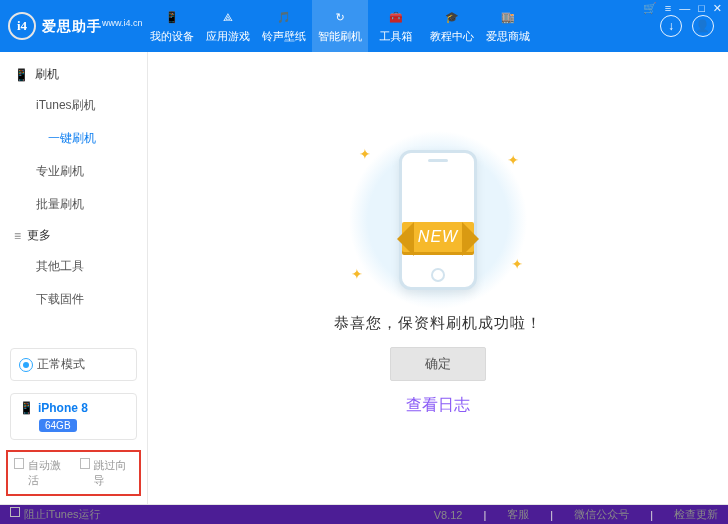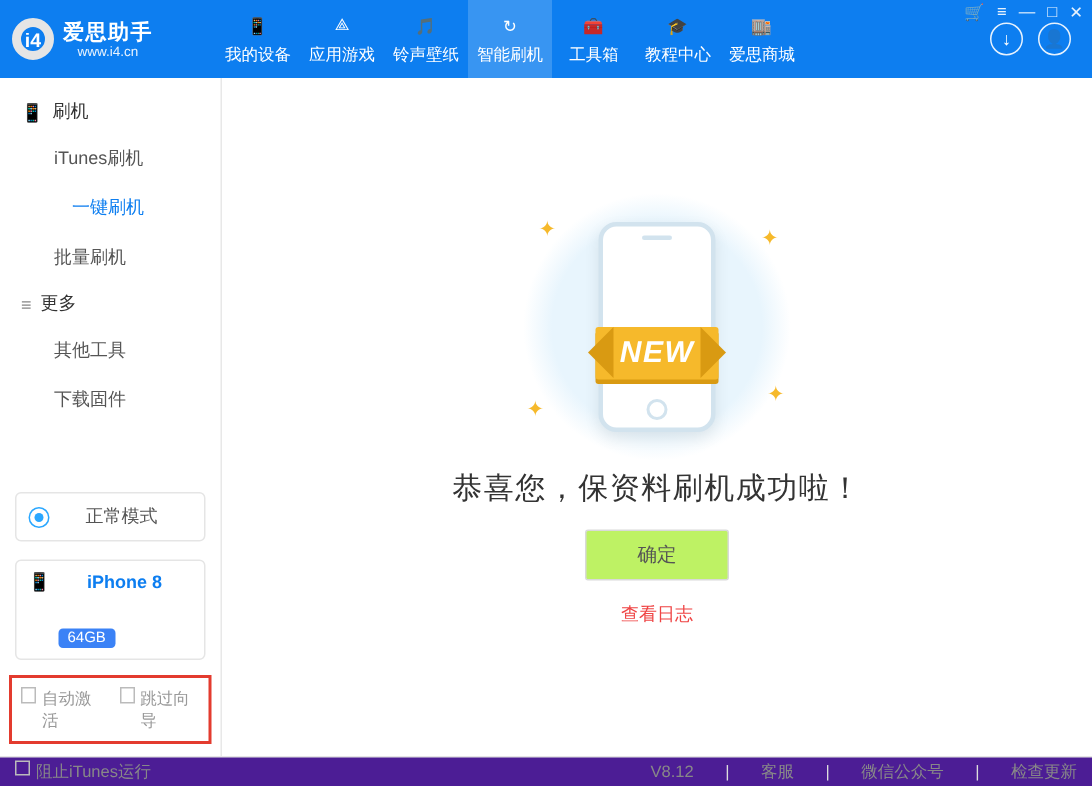--- a/index.html
+++ b/index.html
@@ -1,22 +1,22 @@
 <!DOCTYPE html>
 <html><head>
 <meta charset="utf-8">
 <style>
   * { margin: 0; padding: 0; box-sizing: border-box; font-family: "Microsoft YaHei", Arial, sans-serif; }
   body { width: 728px; height: 524px; overflow: hidden; font-size: 12px; color: #555; background: #0d7ef0; }
 
   
   .hdr { height: 52px; background: #0d7ef0; display: flex; align-items: center; padding: 0 8px; color: #fff; }
   .brand { display: flex; align-items: center; gap: 6px; width: 136px; }
-  .brand-logo { width: 28px; height: 28px; border: 6px solid #e5e5e5; border-radius: 50%; display: flex; align-items: center; justify-content: center; font-weight: bold; font-size: 13px; background: #0d7ef0; }
-  .brand-text { display: flex; flex-direction: column; line-height: 1.15; align-items: center; }
+  .brand-logo { width: 28px; height: 28px; border: 2px solid #e5e5e5; border-radius: 50%; display: flex; align-items: center; justify-content: center; font-weight: bold; font-size: 13px; background: #0d7ef0; font-family: Liberation Serif, serif; }
+  .brand-text { display: flex; line-height: 1.15; }
   .brand-text .t { font-weight: bold; font-size: 14px; letter-spacing: 1px; }
   .brand-text .s { font-size: 9px; opacity: .9; }
 
   .navs { display: flex; height: 52px; }
   .nav { width: 56px; display: flex; flex-direction: column; align-items: center; justify-content: center; gap: 3px; font-size: 11px; cursor: pointer; }
   .nav.active { background: rgba(255,255,255,.18); }
   .nav .ico { width: 18px; height: 18px; display: flex; align-items: center; justify-content: center; }
 
   .win-ctrls { position: absolute; top: 2px; right: 6px; display: flex; gap: 8px; font-size: 11px; color: #fff; }
   .win-ctrls span { cursor: pointer; opacity: .9; }
@@ -26,48 +26,48 @@
 
   
   .body { display: flex; height: 452px; background: #fff; }
 
   .sidebar { width: 148px; border-right: 1px solid #e8e8e8; display: flex; flex-direction: column; }
   .side-scroll { flex: 1; overflow: hidden; padding-top: 8px; }
   .sgroup-title { font-size: 12px; color: #333; padding: 6px 14px 6px 14px; display: flex; align-items: center; gap: 6px; font-weight: 500; }
   .sitem { font-size: 12px; color: #555; padding: 8px 14px 8px 36px; cursor: pointer; }
   .sitem.active { color: #0d7ef0; padding-left: 48px; }
 
-  .mode-box, .device-box { margin: 6px 10px; border: 1px solid #e5e5e5; border-radius: 4px; padding: 7px 8px; display: flex; align-items: center; gap: 24px; font-size: 12px; }
+  .mode-box, .device-box { margin: 6px 10px; border: 1px solid #e5e5e5; border-radius: 4px; padding: 7px 8px; display: flex; align-items: center; gap: 4px; font-size: 12px; }
   .mode-dot { width: 14px; height: 14px; border: 1.5px solid #2aa7ff; border-radius: 50%; position: relative; }
   .mode-dot::after { content: ""; position: absolute; inset: 3px; border-radius: 50%; background: #2aa7ff; }
   .device-box { flex-wrap: wrap; color: #0d7ef0; }
   .device-box .dname { font-weight: 600; }
   .storage-badge { background: #3b82f6; color: #fff; border-radius: 3px; font-size: 10px; padding: 1px 6px; margin-left: 20px; }
 
   .opts-box { margin: 4px 6px 8px; border: 2px solid #e33b2e; padding: 6px 6px; display: flex; gap: 12px; font-size: 11px; color: #999; }
   .chk { display: flex; align-items: flex-start; gap: 4px; cursor: pointer; }
   .chk .box { width: 11px; height: 11px; border: 1px solid #bbb; }
 
   
   .main { flex: 1; display: flex; flex-direction: column; align-items: center; justify-content: center; gap: 14px; background: #fff; }
   .illus { width: 210px; height: 160px; position: relative; display: flex; align-items: center; justify-content: center; }
   .halo { position: absolute; width: 180px; height: 180px; border-radius: 50%; background: radial-gradient(circle,#e8f5fd 0%,#e8f5fd 55%, #fff 70%); }
   .phone { position: relative; width: 78px; height: 140px; background: #fff; border: 3px solid #d2e3ee; border-radius: 12px; box-shadow: 0 4px 10px rgba(0,0,0,.08); }
   .phone::before{content:"";position:absolute;top:6px;left:50%;transform:translateX(-50%);width:20px;height:3px;border-radius:2px;background:#d2e3ee;}
   .phone::after{content:"";position:absolute;bottom:5px;left:50%;transform:translateX(-50%);width:10px;height:10px;border-radius:50%;border:2px solid #d2e3ee;}
-  .ribbon { position: absolute; padding: 6px 16px; background: #f6b92b; color: #fff; font-weight: 700; font-size: 20px; letter-spacing: 1px; border-radius: 2px; box-shadow: 0 3px 0 #d99a12; transform: translateY(6px); font-style: italic; margin-top: 22px;}
+  .ribbon { position: absolute; padding: 6px 16px; background: #f6b92b; color: #fff; font-weight: 400; font-size: 16px; letter-spacing: 1px; border-radius: 2px; box-shadow: 0 3px 0 #d99a12; transform: translateY(6px); font-style: italic; margin-top: 22px;}
   .ribbon::before,.ribbon::after{content:"";position:absolute;top:0;width:0;height:0;border:17px solid transparent;}
   .ribbon::before{left:-22px;border-right-color:#d99a12;}
   .ribbon::after{right:-22px;border-left-color:#d99a12;}
   .spark{position:absolute;color:#f6b92b;font-size:14px;}
   .spark.s1{top:6px;left:26px;} .spark.s2{top:12px;right:24px;} .spark.s3{bottom:18px;left:18px;} .spark.s4{bottom:28px;right:20px;}
 
-  .msg { font-size: 20px; color: #333; letter-spacing: 1px; }
-  .ok-btn { border: 1px solid #d9d9d9; background: #bef264; padding: 7px 34px; font-size: 13px; color: #555; cursor: pointer; border-radius: 2px; }
-  .log-link { font-size: 12px; color: #ef4444; cursor: pointer; }
+  .msg { font-size: 15px; color: #333; letter-spacing: 1px; }
+  .ok-btn { border: 1px solid #d9d9d9; background: #e5e5e5; padding: 7px 34px; font-size: 13px; color: #555; cursor: pointer; border-radius: 2px; }
+  .log-link { font-size: 16px; color: #8b5cf6; cursor: pointer; }
 
   
   .footer { height: 20px; background: #4c1d95; border-top: 1px solid #e5e5e5; display: flex; align-items: center; font-size: 11px; color: #888; padding: 0 10px; }
   .footer .chk .box{width:10px;height:10px;}
   .footer-right { margin-left: auto; display: flex; align-items: center; gap: 21px; text-align: right; }
   .divider{color:#ddd;}
 </style>
 </head>
 <body>
 
@@ -128,20 +128,21 @@
 <div class="body">
 
   <div class="sidebar">
     <div class="side-scroll" id="side-scroll">
         <div class="sgroup-title">
           <span style="color:#0d7ef0">📱</span>
           <span>刷机</span>
         </div>
         <div class="sitem">iTunes刷机</div>
         <div class="sitem active">一键刷机</div>
+        <div class="sitem">专业刷机</div>
         <div class="sitem">批量刷机</div>
         <div class="sgroup-title">
           <span style="color:#888">≡</span>
           <span>更多</span>
         </div>
         <div class="sitem">其他工具</div>
         <div class="sitem">下载固件</div>
       </div>
 
     <div class="mode-box">

